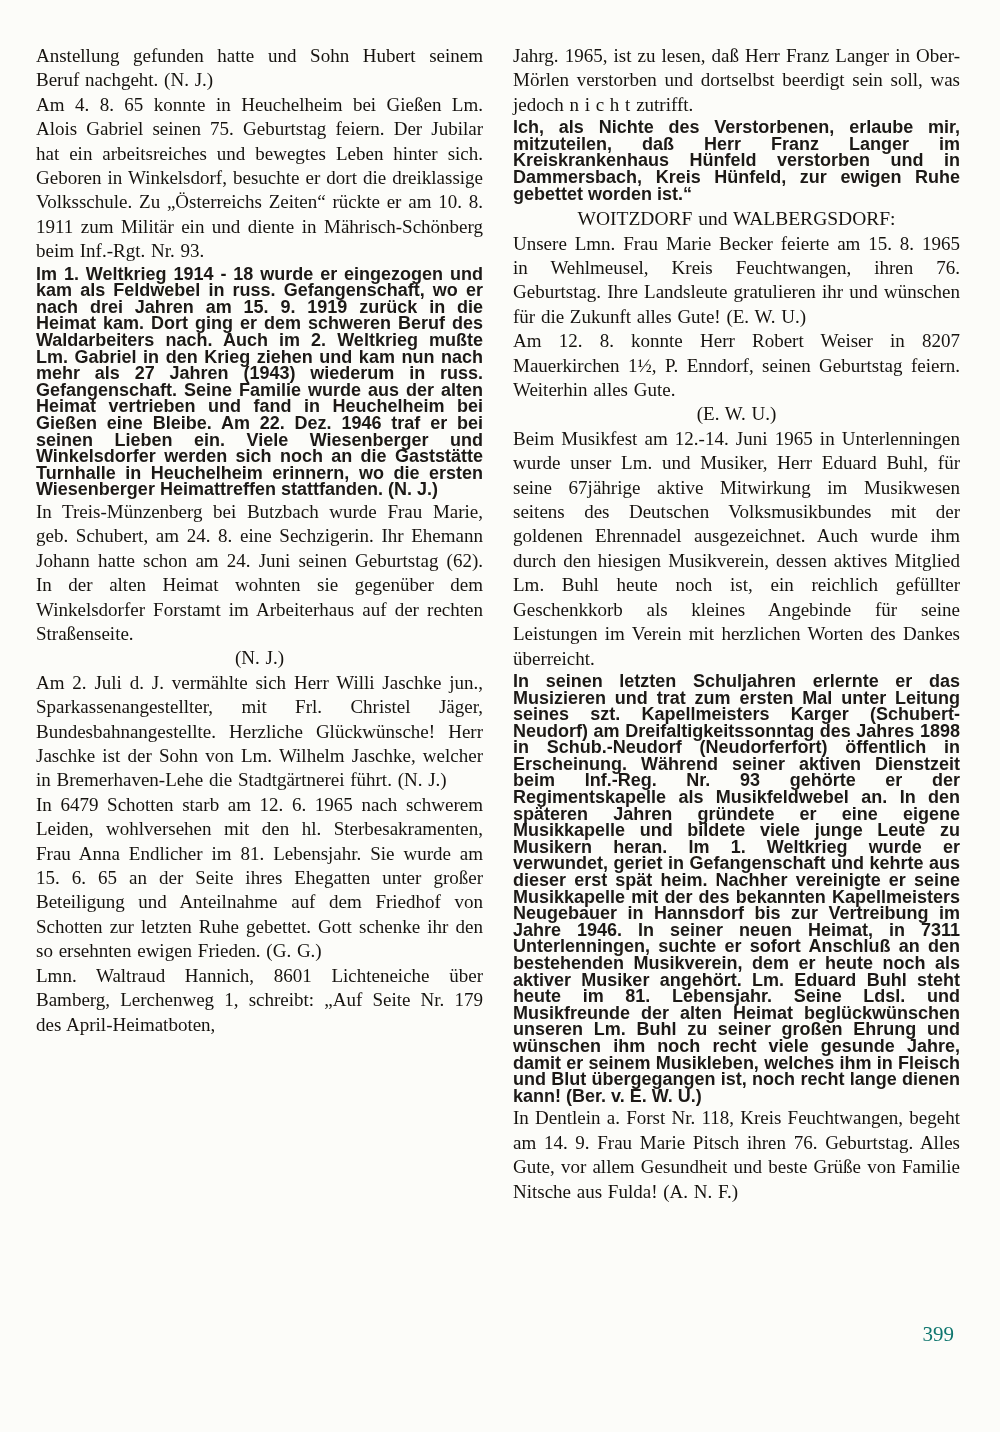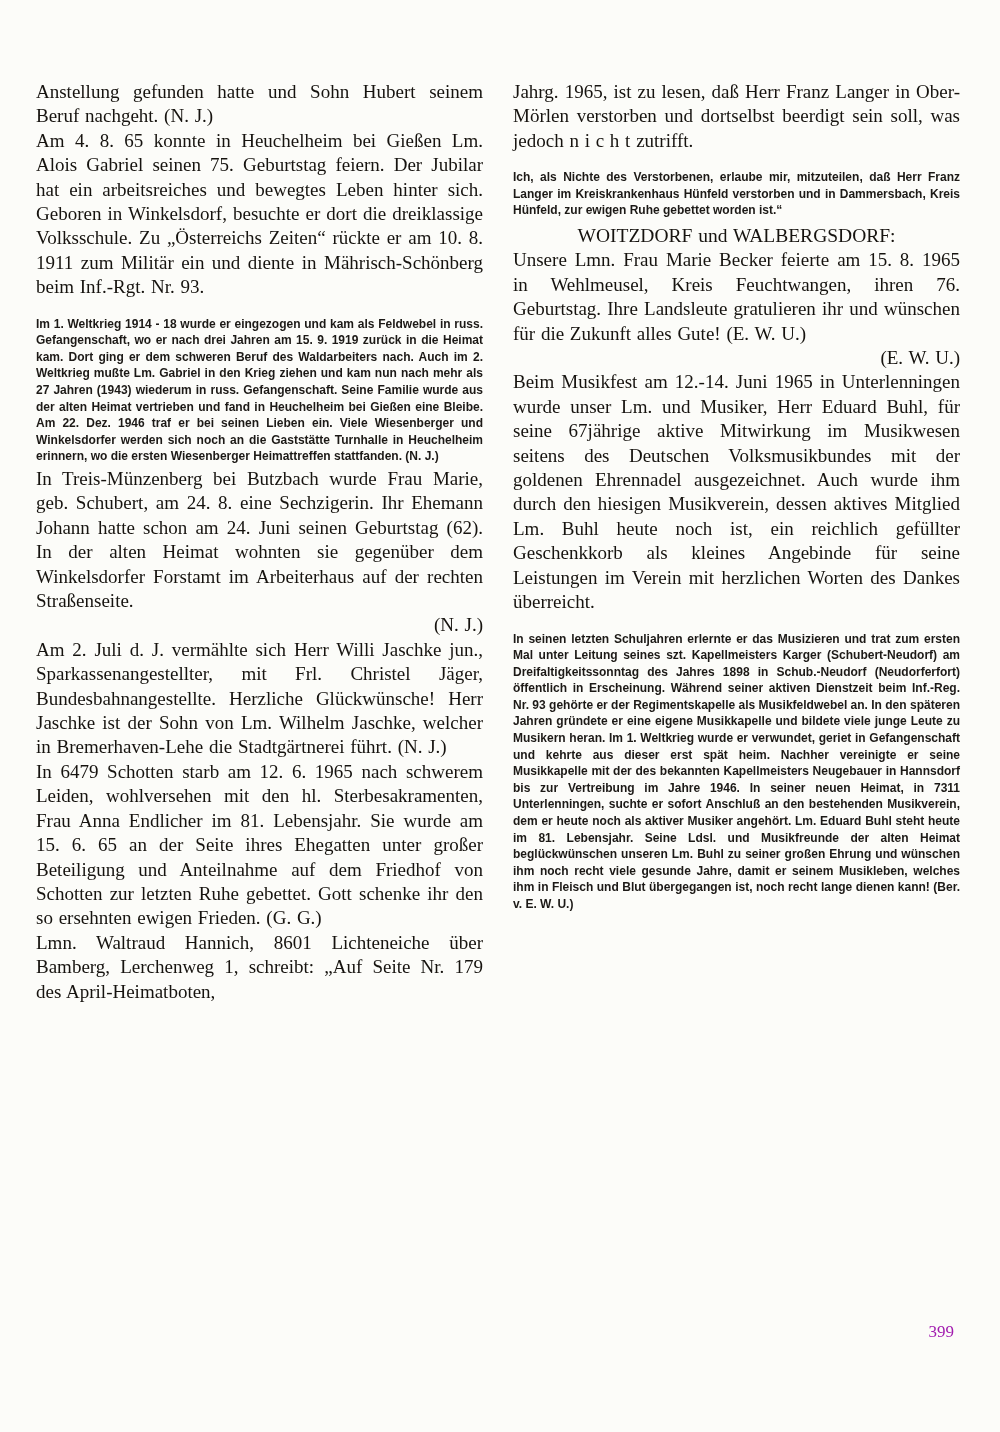--- a/index.html
+++ b/index.html
@@ -3,59 +3,59 @@
 <meta charset="utf-8">
 <style>
   * { margin:0; padding:0; box-sizing:border-box; }
   html,body { background:#e9e9e6; }
   body { font-family:"Liberation Serif", serif; }
   .page {
     position:relative;
     width:1000px; height:1432px;
     background:#fcfcf9;
     color:#16130f;
-    padding:80px 40px 0 36px;
+    padding:44px 40px 0 36px;
     overflow:hidden;
     margin:0 auto;
   }
   .columns { display:flex; gap:30px; }
   .col { flex:0 0 447px; width:447px; }
   p.para {
     font-family:"Liberation Serif", serif;
     font-size:19px;
     line-height:24.4px;
     text-align:justify;
     hyphens:auto;
     word-spacing:1px;
   }
   p.small {
     font-family:"Liberation Sans", sans-serif;
     font-weight:700;
-    font-size:12px;
+    font-size:18px;
     line-height:16.6px;
     text-align:justify;
     hyphens:auto;
-    margin:16px 0 2px 0;
+    margin:2px 0 2px 0;
     color:#1c1916;
   }
   p.heading {
     font-weight:700;
     font-size:19.5px;
     margin-top:5px;
     text-align:center;
   }
-  p.right { text-align:right; }
+  p.right { text-align:center; }
   p b { font-weight:400; }
   .pagenum {
     position:absolute;
     top:1322px;
     right:46px;
     font-family:"Liberation Serif", serif;
-    font-size:17px;
-    color:#a21caf;
+    font-size:21px;
+    color:#0f766e;
   }
 </style>
 </head>
 <body>
 
 <div class="page">
   <div class="columns">
     <div class="col">
         <p class="para"><span>Anstellung gefunden hatte und Sohn Hubert seinem Beruf nachgeht. (N. J.)</span></p>
         <p class="para"><span>Am 4. 8. 65 konnte in Heuchelheim bei Gießen Lm. </span><b>Alois Gabriel</b><span> seinen 75. Geburtstag feiern. Der Jubilar hat ein arbeitsreiches und bewegtes Leben hinter sich. Geboren in Winkelsdorf, besuchte er dort die dreiklassige Volksschule. Zu „Österreichs Zeiten“ rückte er am 10. 8. 1911 zum Militär ein und diente in Mährisch-Schönberg beim Inf.-Rgt. Nr. 93.</span></p>
@@ -64,19 +64,21 @@
         <p class="para right"><span>(N. J.)</span></p>
         <p class="para"><span>Am 2. Juli d. J. vermählte sich Herr </span><b>Willi Jaschke jun.</b><span>, Sparkassenangestellter, mit Frl. Christel Jäger, Bundesbahnangestellte. Herzliche Glückwünsche! Herr Jaschke ist der Sohn von Lm. Wilhelm Jaschke, welcher in Bremerhaven-Lehe die Stadtgärtnerei führt. (N. J.)</span></p>
         <p class="para"><span>In 6479 Schotten starb am 12. 6. 1965 nach schwerem Leiden, wohlversehen mit den hl. Sterbesakramenten, Frau </span><b>Anna Endlicher</b><span> im 81. Lebensjahr. Sie wurde am 15. 6. 65 an der Seite ihres Ehegatten unter großer Beteiligung und Anteilnahme auf dem Friedhof von Schotten zur letzten Ruhe gebettet. Gott schenke ihr den so ersehnten ewigen Frieden. (G. G.)</span></p>
         <p class="para"><span>Lmn. Waltraud Hannich, 8601 Lichteneiche über Bamberg, Lerchenweg 1, schreibt: „Auf Seite Nr. 179 des April-Heimatboten,</span></p>
       </div>
     <div class="col">
         <p class="para"><span>Jahrg. 1965, ist zu lesen, daß Herr </span><b>Franz Langer</b><span> in Ober-Mörlen verstorben und dortselbst beerdigt sein soll, was jedoch n i c h t zutrifft.</span></p>
         <p class="small"><span>Ich, als Nichte des Verstorbenen, erlaube mir, mitzuteilen, daß Herr Franz Langer im Kreiskrankenhaus Hünfeld verstorben und in Dammersbach, Kreis Hünfeld, zur ewigen Ruhe gebettet worden ist.“</span></p>
         <p class="para heading"><b>WOITZDORF und WALBERGSDORF:</b></p>
         <p class="para"><span>Unsere Lmn. Frau </span><b>Marie Becker</b><span> feierte am 15. 8. 1965 in Wehlmeusel, Kreis Feuchtwangen, ihren 76. Geburtstag. Ihre Landsleute gratulieren ihr und wünschen für die Zukunft alles Gute! (E. W. U.)</span></p>
+        <p class="para"><span>Am 12. 8. konnte Herr </span><b>Robert Weiser</b><span> in 8207 Mauerkirchen 1½, P. Enndorf, seinen Geburtstag feiern. Weiterhin alles Gute.</span></p>
         <p class="para right"><span>(E. W. U.)</span></p>
         <p class="para"><span>Beim Musikfest am 12.-14. Juni 1965 in Unterlenningen wurde unser Lm. und Musiker, Herr </span><b>Eduard Buhl</b><span>, für seine 67jährige aktive Mitwirkung im Musikwesen seitens des Deutschen Volksmusikbundes mit der goldenen Ehrennadel ausgezeichnet. Auch wurde ihm durch den hiesigen Musikverein, dessen aktives Mitglied Lm. Buhl heute noch ist, ein reichlich gefüllter Geschenkkorb als kleines Angebinde für seine Leistungen im Verein mit herzlichen Worten des Dankes überreicht.</span></p>
         <p class="small"><span>In seinen letzten Schuljahren erlernte er das Musizieren und trat zum ersten Mal unter Leitung seines szt. Kapellmeisters Karger (Schubert-Neudorf) am Dreifaltigkeitssonntag des Jahres 1898 in Schub.-Neudorf (Neudorferfort) öffentlich in Erscheinung. Während seiner aktiven Dienstzeit beim Inf.-Reg. Nr. 93 gehörte er der Regimentskapelle als Musikfeldwebel an. In den späteren Jahren gründete er eine eigene Musikkapelle und bildete viele junge Leute zu Musikern heran. Im 1. Weltkrieg wurde er verwundet, geriet in Gefangenschaft und kehrte aus dieser erst spät heim. Nachher vereinigte er seine Musikkapelle mit der des bekannten Kapellmeisters Neugebauer in Hannsdorf bis zur Vertreibung im Jahre 1946. In seiner neuen Heimat, in 7311 Unterlenningen, suchte er sofort Anschluß an den bestehenden Musikverein, dem er heute noch als aktiver Musiker angehört. Lm. Eduard Buhl steht heute im 81. Lebensjahr. Seine Ldsl. und Musikfreunde der alten Heimat beglückwünschen unseren Lm. Buhl zu seiner großen Ehrung und wünschen ihm noch recht viele gesunde Jahre, damit er seinem Musikleben, welches ihm in Fleisch und Blut übergegangen ist, noch recht lange dienen kann! (Ber. v. E. W. U.)</span></p>
+        <p class="para"><span>In Dentlein a. Forst Nr. 118, Kreis Feuchtwangen, begeht am 14. 9. Frau </span><b>Marie Pitsch</b><span> ihren 76. Geburtstag. Alles Gute, vor allem Gesundheit und beste Grüße von Familie Nitsche aus Fulda! (A. N. F.)</span></p>
       </div>
   </div>
   <div class="pagenum">399</div>
 </div>
 
 </body></html>

